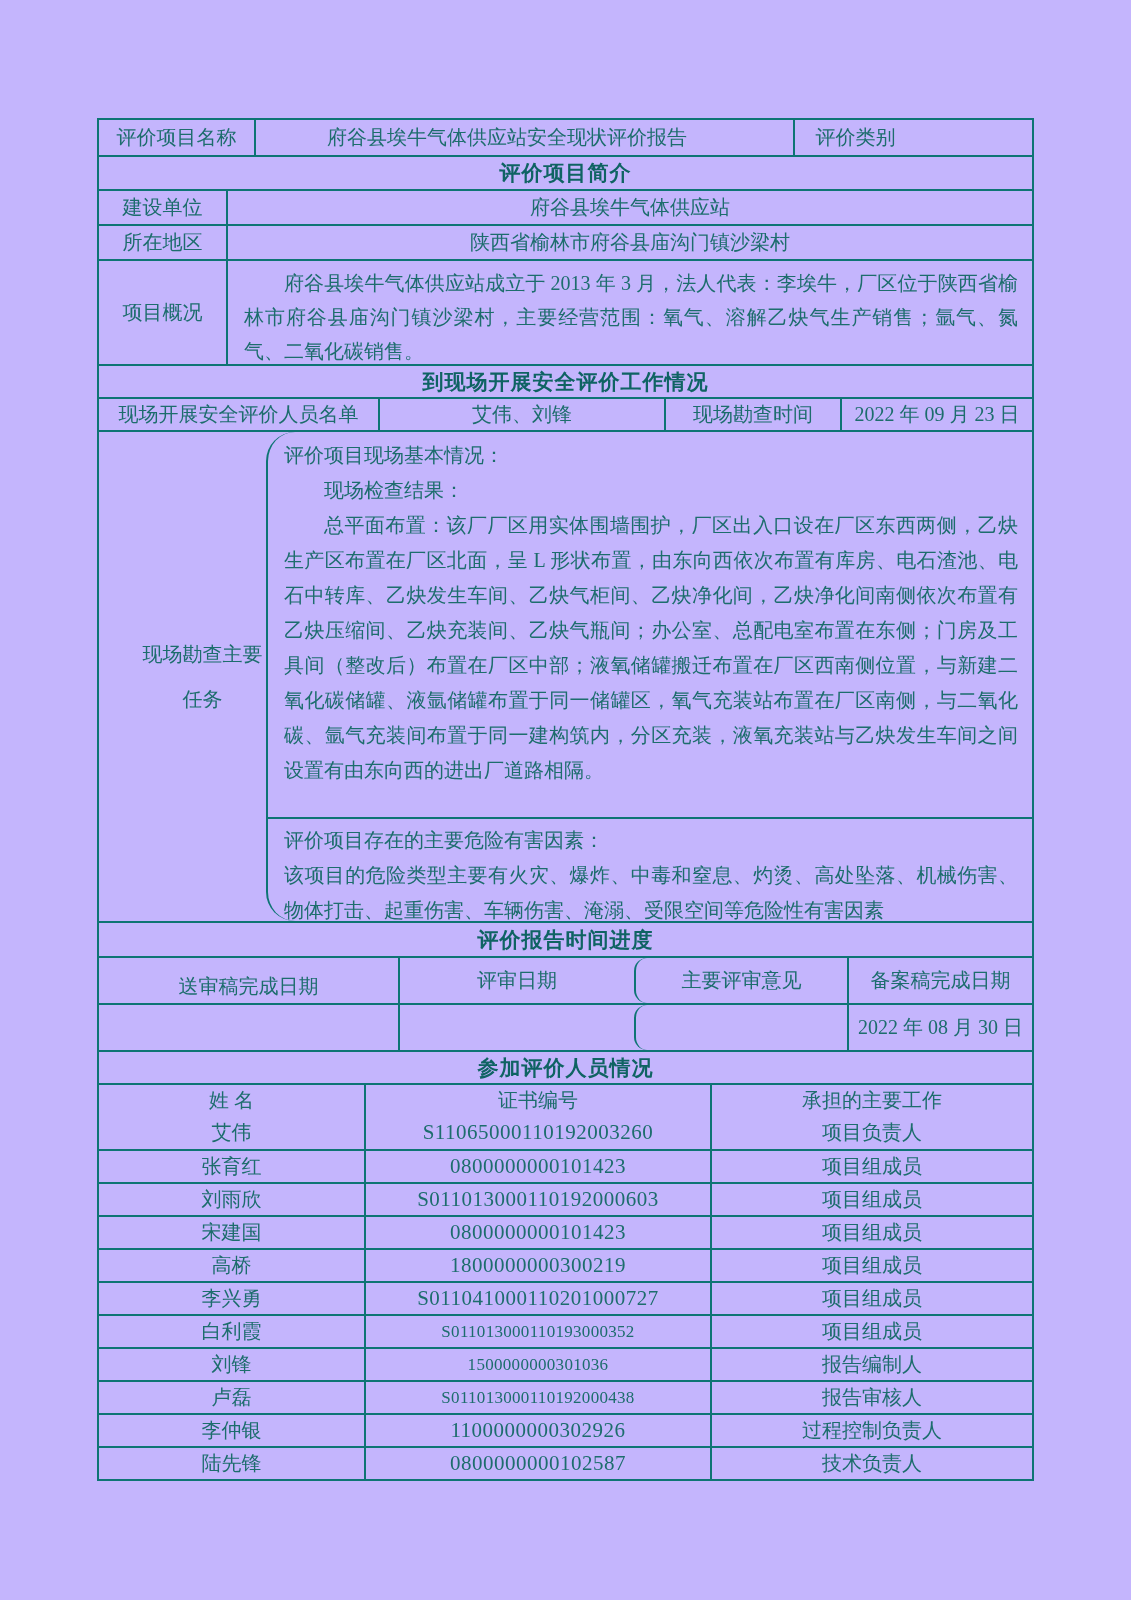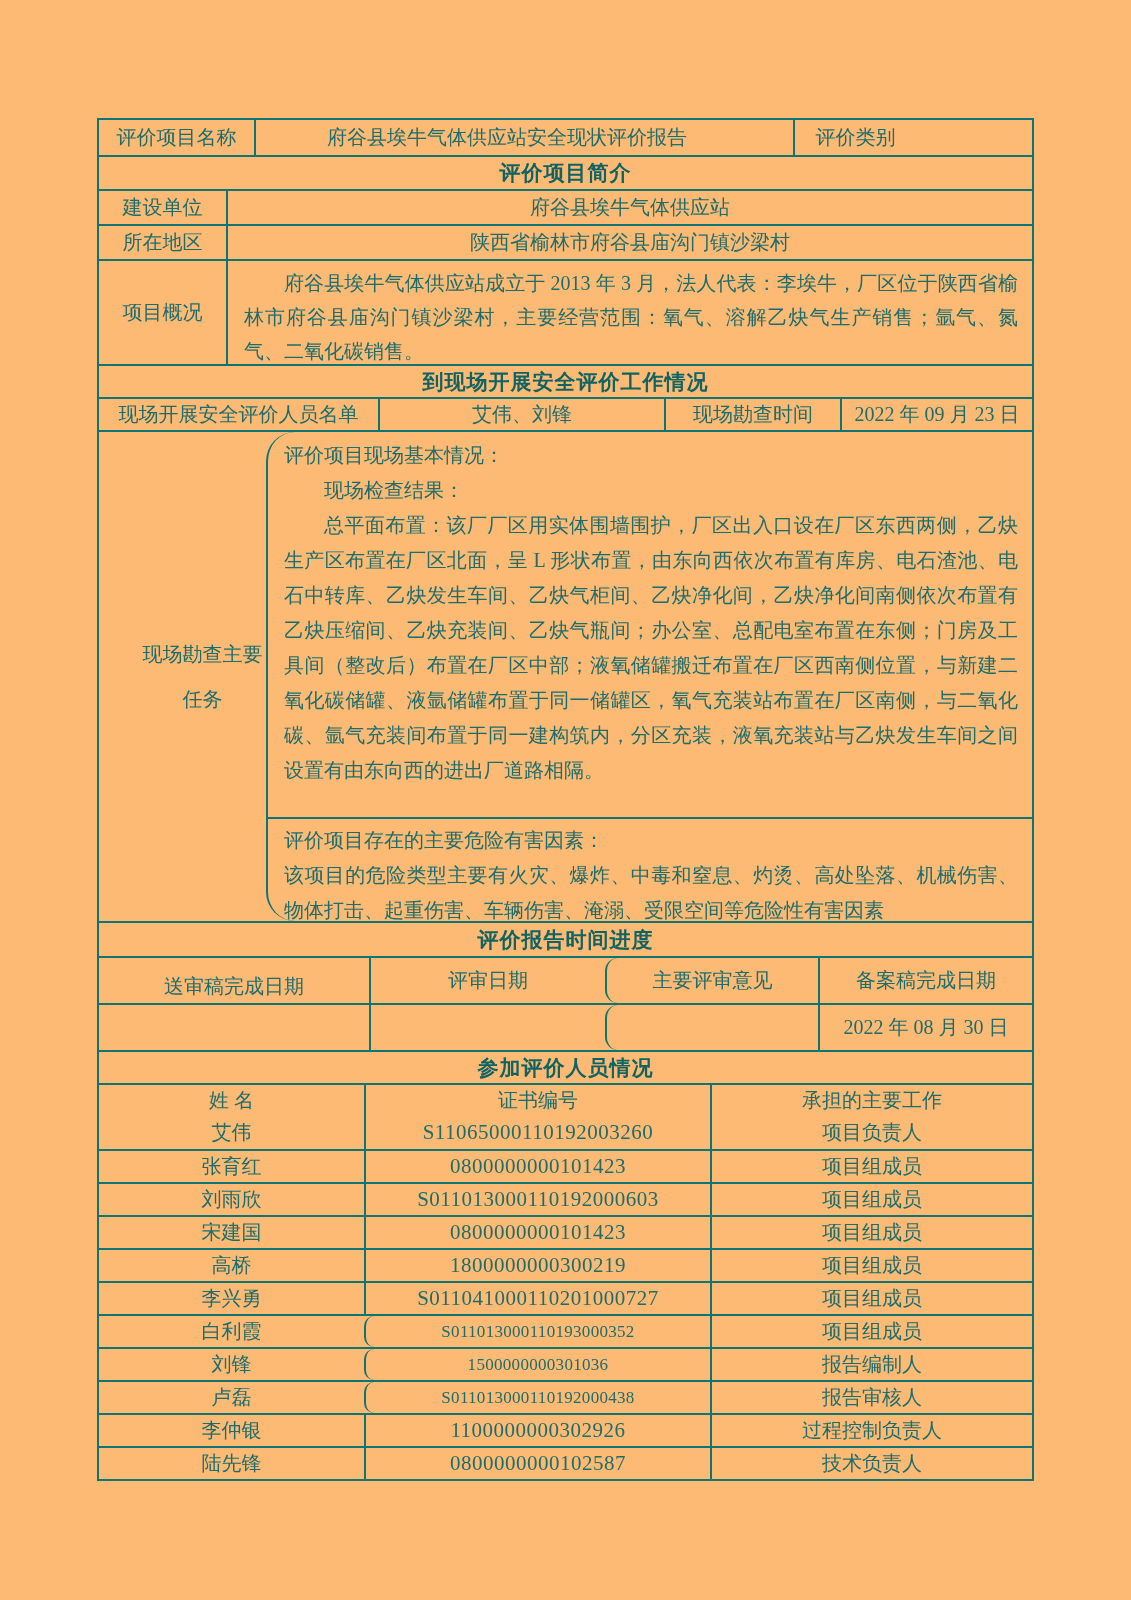--- a/index.html
+++ b/index.html
@@ -6,21 +6,21 @@
   html, body { width: 1131px; }
   body {
     background: #fa8484;
     font-family: "Liberation Serif", "DejaVu Serif", serif;
     color: #1d6d6d;
   }
   .page {
     position: relative;
     width: 1131px;
     height: 1600px;
-    background: #fdba74;
+    background: #c4b5fd;
     overflow: hidden;
   }
   .doc-table {
     position: absolute;
     left: 97px;
     top: 118px;
     width: 937px;
     border: 2px solid #0e7474;
   }
   .row { display: flex; border-top: 2px solid #0e7474; }
@@ -36,32 +36,32 @@
   .h-sec2 { height: 33px; }
   .h-r7 { height: 33px; }
   .h-sec3 { height: 35px; }
   .h-sch { height: 47px; }
   .h-sec4 { height: 33px; }
   .h-prow { height: 33px; }
   
   .w-n1 { width: 155px; } .w-n2 { width: 504px; } .w-n3 { width: 123px; margin-left: 35px; } .w-n4 { flex: 1; margin-top: 44px; }
   .w-label { width: 127px; } .w-wide { flex: 1; }
   .w-s1 { width: 279px; } .w-s2 { width: 286px; } .w-s3 { width: 176px; } .w-s4 { flex: 1; }
-  .w-t1 { width: 270px; margin-top: 12px; } .w-t2 { width: 236px; } .w-t3 { width: 213px; border-radius: 13px; } .w-t4 { flex: 1; }
+  .w-t1 { width: 299px; margin-top: 12px; } .w-t2 { width: 236px; } .w-t3 { width: 213px; border-radius: 13px; } .w-t4 { flex: 1; }
   .w-p1 { width: 265px; } .w-p2 { width: 346px; } .w-p3 { flex: 1; }
   .task-col { flex: 1; display: flex; flex-direction: column; border-left: 2px solid #0e7474; border-radius: 29px; }
   .task-main { height: 385px; padding: 6px 14px 0 16px; }
   .task-hazard { height: 104px; border-top: 2px solid #0e7474; padding: 4px 14px 0 16px; }
   .para { font-size: 20px; line-height: 35px; text-align: justify; }
   .para.indent { text-indent: 2em; }
   .overview-cell { display: block; padding: 5px 14px 0 16px; }
   .overview-cell p { font-size: 20px; line-height: 34px; text-align: justify; text-indent: 2em; }
   .task-label { flex-direction: column; line-height: 45px; font-size: 20px; margin-left: 40px; }
   .cert { font-size: 21px; letter-spacing: 0.5px; }
-  .cert.small { font-size: 17px; letter-spacing: 0.3px; border-radius: 10px; }
+  .cert.small { font-size: 17px; letter-spacing: 0.3px; }
   .name-cell, .role-cell { font-size: 20px; }
 </style>
 </head>
 <body>
 
 <div class="page">
   <div class="doc-table">
 
     <div class="row h-r1">
       <div class="cell w-n1">评价项目名称</div>

